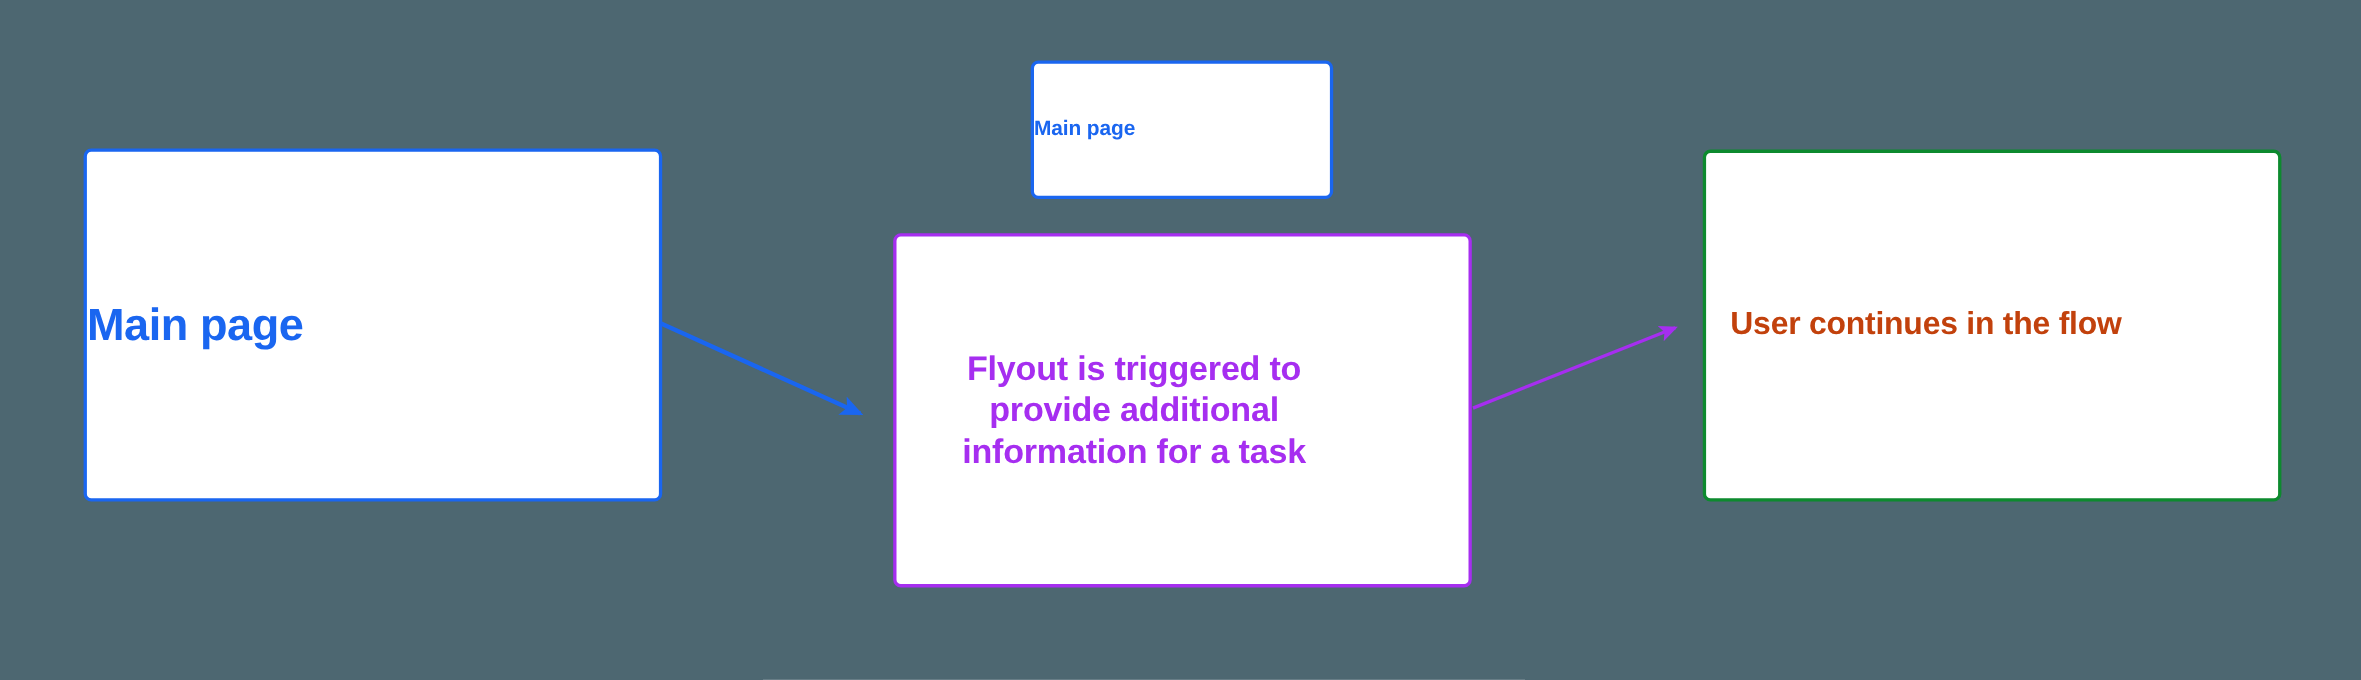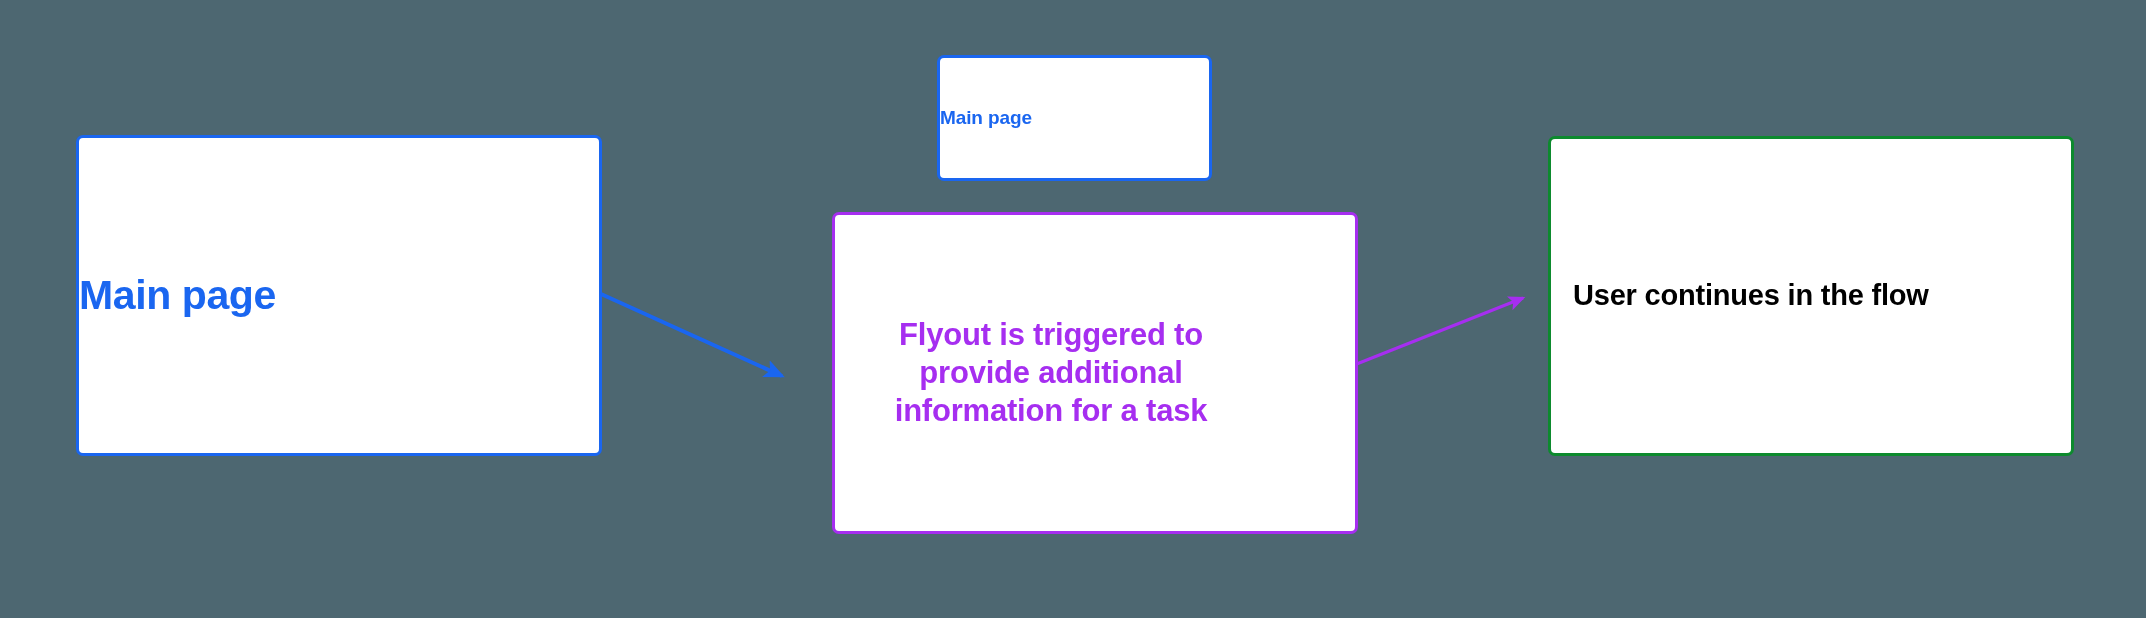--- a/index.html
+++ b/index.html
@@ -46,41 +46,41 @@
     top: 55px;
     width: 275px;
     height: 126px;
     border: 3px solid #1a66f0;
     color: #1a66f0;
     font-size: 19px;
     letter-spacing: -0.1px;
   }
   
   #node-flyout {
-    left: 832px;
+    left: 812px;
     top: 212px;
     width: 526px;
     height: 322px;
     border: 3px solid #a62ef0;
     color: #a62ef0;
     font-size: 31px;
     padding: 0 26px;
     letter-spacing: -0.2px;
   }
   #node-flyout .node-label {
     max-width: 380px;
   }
   
   #node-user-continues {
     left: 1548px;
     top: 136px;
     width: 526px;
     height: 320px;
     border: 3px solid #0d8a2e;
-    color: #000000;
+    color: #c2410c;
     font-size: 29px;
     padding: 0 22px;
     letter-spacing: -0.2px;
   }
   .node-label {
     display: block;
     white-space: pre-line;
   }
   #edges {
     position: absolute;

